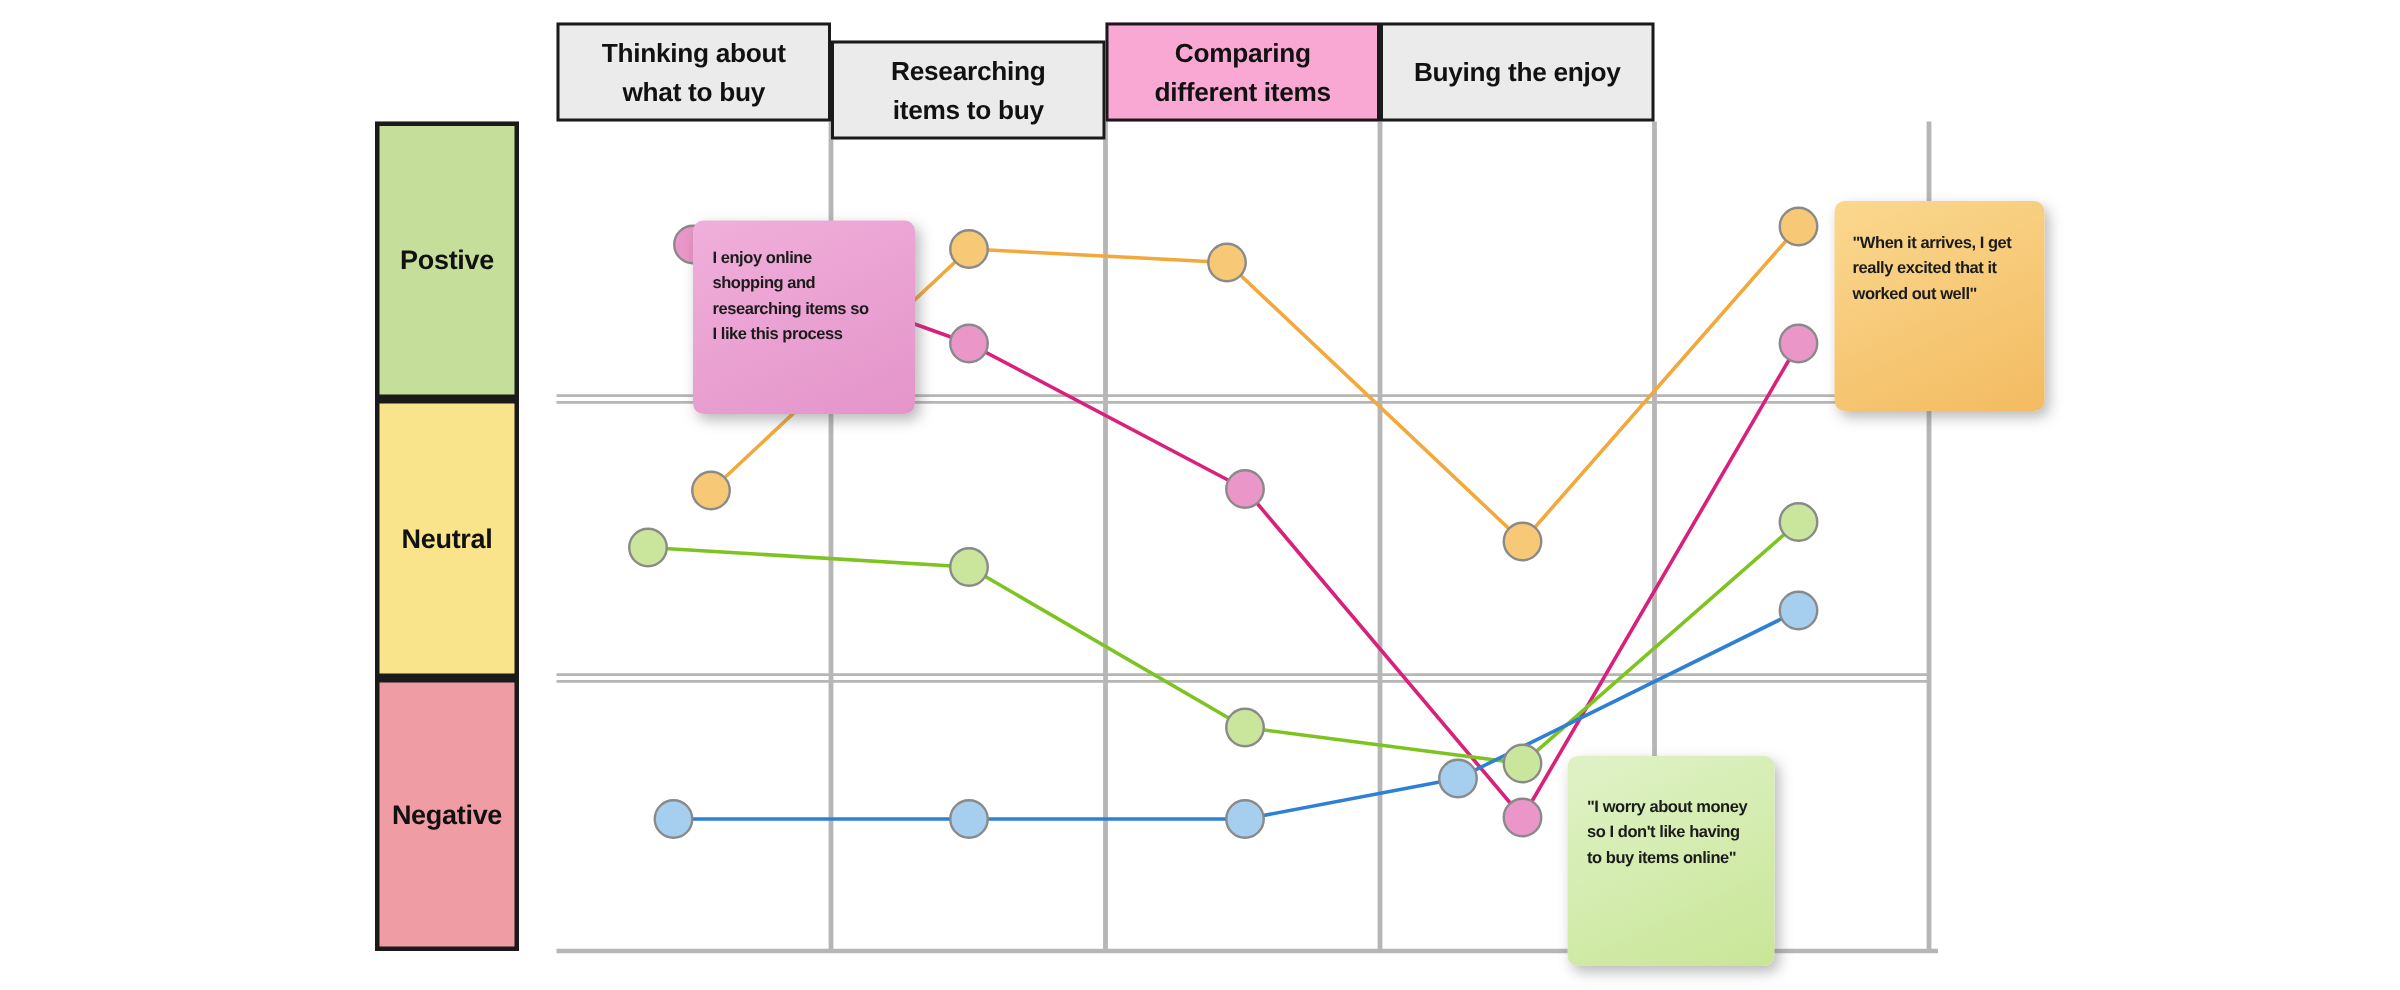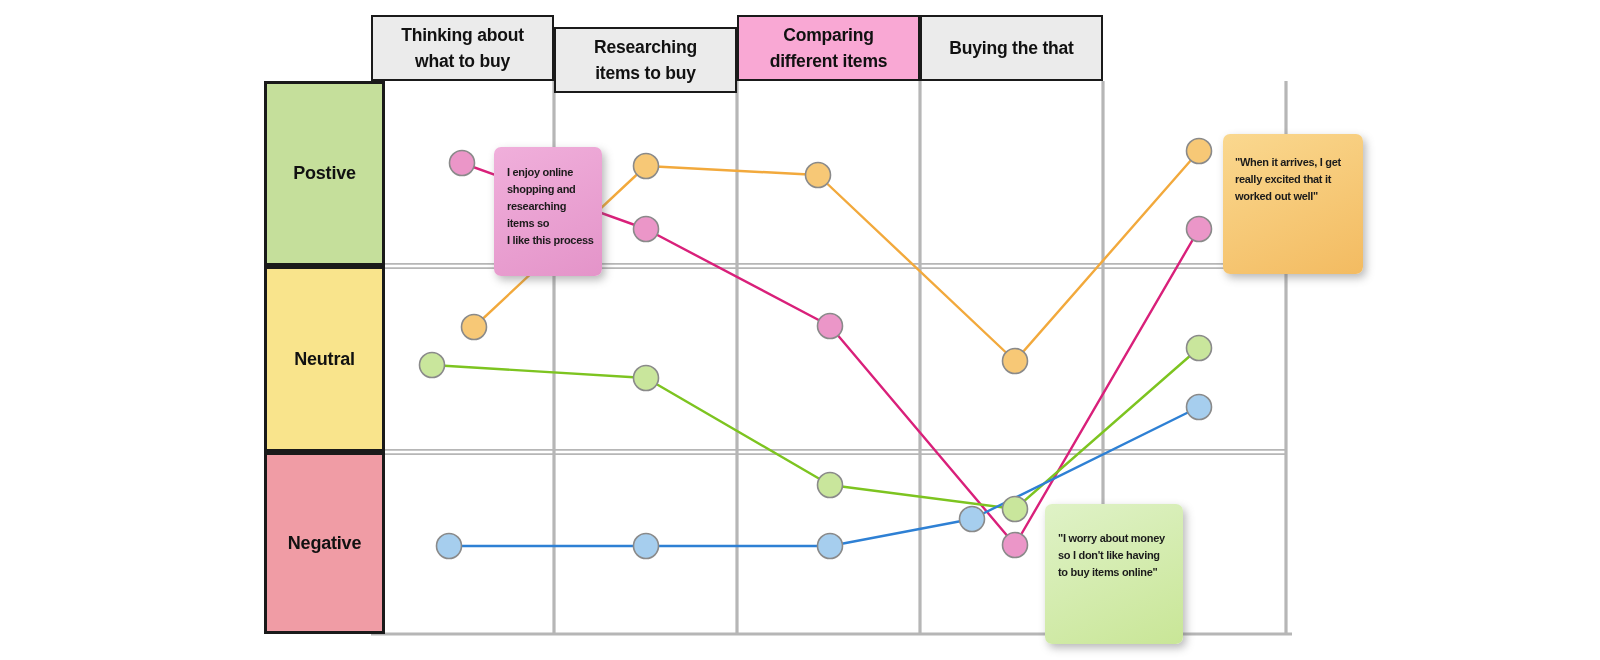--- a/index.html
+++ b/index.html
@@ -12,34 +12,34 @@
   .header-cell{
     position:absolute;top:15px;width:183px;height:66px;box-sizing:border-box;
     border:2.5px solid #1a1a1a;background:#EBEBEB;z-index:2;
     display:flex;align-items:center;justify-content:center;text-align:center;
     font-weight:700;font-size:17.5px;line-height:1.5;color:#111;white-space:pre-line;
     letter-spacing:-0.2px;
   }
   .hc0{left:371px;} .hc1{left:554px;margin-top:12px;} .hc2{left:737px;} .hc3{left:920px;} .hc4{left:1103px;}
 
   .sent-cell{
-    position:absolute;left:250px;width:121px;box-sizing:border-box;
+    position:absolute;left:250px;width:96px;box-sizing:border-box;
     border:3px solid #1a1a1a;z-index:2;
     display:flex;align-items:center;justify-content:center;text-align:left;
-    font-weight:700;font-size:18px;color:#111;letter-spacing:-0.2px;margin-left:14px;
+    font-weight:700;font-size:18px;color:#111;letter-spacing:-0.2px;
   }
   .sc0{top:81px;height:185px;} .sc1{top:266px;height:186px;} .sc2{top:452px;height:182px;}
 
   .note{
     position:absolute;z-index:3;box-sizing:border-box;border-radius:7px;
     box-shadow:3px 4px 9px rgba(100,100,100,0.45);
     font-weight:700;font-size:11px;line-height:1.55;letter-spacing:-0.3px;
     color:#1b1b1b;white-space:pre-line;
   }
-  .note-pink  {left:494px; top:147px;width:108px;height:129px;padding:17px 6px 6px 13px;}
+  .note-pink  {left:462px; top:147px;width:148px;height:129px;padding:17px 6px 6px 13px;}
   .note-orange{left:1223px;top:134px;width:140px;height:140px;padding:20px 5px 6px 12px;}
   .note-green {left:1045px;top:504px;width:138px;height:140px;padding:26px 6px 6px 13px;}
 </style>
 </head>
 <body>
 
 <div class="board">
 
   <svg id="chart" width="1600" height="660">
       <line x1="554" y1="81" x2="554" y2="634" stroke="#B6B6B6" stroke-width="3.2"></line>
@@ -77,21 +77,21 @@
       <circle cx="972" cy="519" r="12.5" fill="#A6CEEE" stroke="#8A8A8A" stroke-width="1.6"></circle>
       <circle cx="1199" cy="407" r="12.5" fill="#A6CEEE" stroke="#8A8A8A" stroke-width="1.6"></circle>
     </svg>
 
   <div class="header-cell hc0" style="background: rgb(235, 235, 235);">Thinking about
 what to buy</div>
   <div class="header-cell hc1" style="background: rgb(235, 235, 235);">Researching
 items to buy</div>
   <div class="header-cell hc2" style="background: #f9a8d4;">Comparing
 different items</div>
-  <div class="header-cell hc3" style="background: rgb(235, 235, 235);">Buying the that</div>
+  <div class="header-cell hc3" style="background: rgb(235, 235, 235);">Buying the enjoy</div>
 
   <div class="sent-cell sc0" style="background: rgb(197, 223, 155);">Postive</div>
   <div class="sent-cell sc1" style="background: rgb(249, 228, 140);">Neutral</div>
   <div class="sent-cell sc2" style="background: rgb(240, 156, 165);">Negative</div>
 
   <div class="note note-pink" style="background: linear-gradient(155deg, rgb(240, 175, 219), rgb(228, 148, 201));">I enjoy online
 shopping and
 researching items so
 I like this process</div>
   <div class="note note-orange" style="background: linear-gradient(155deg, rgb(250, 216, 143), rgb(243, 187, 97));">"When it arrives, I get

